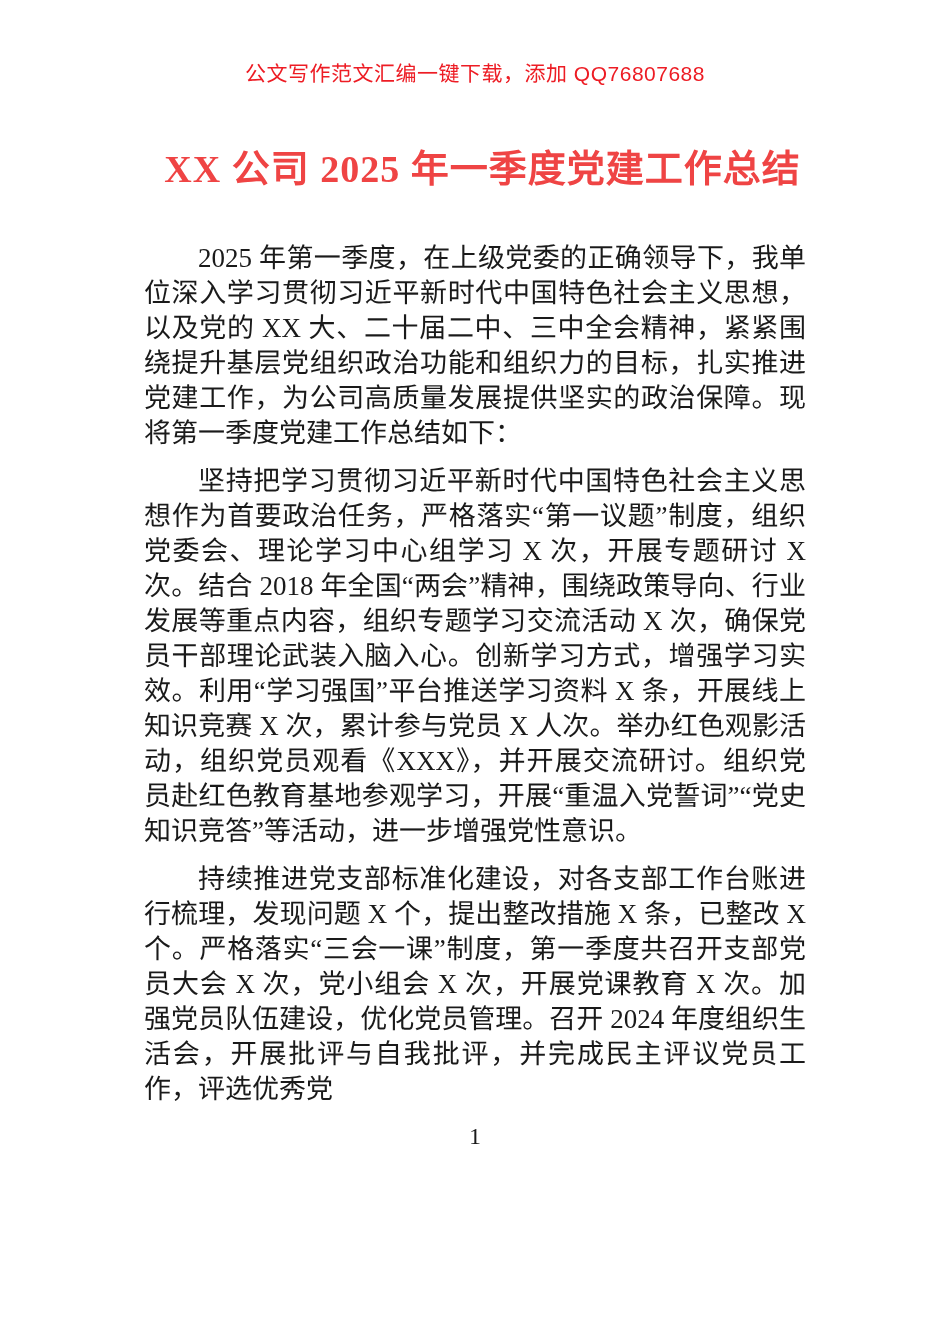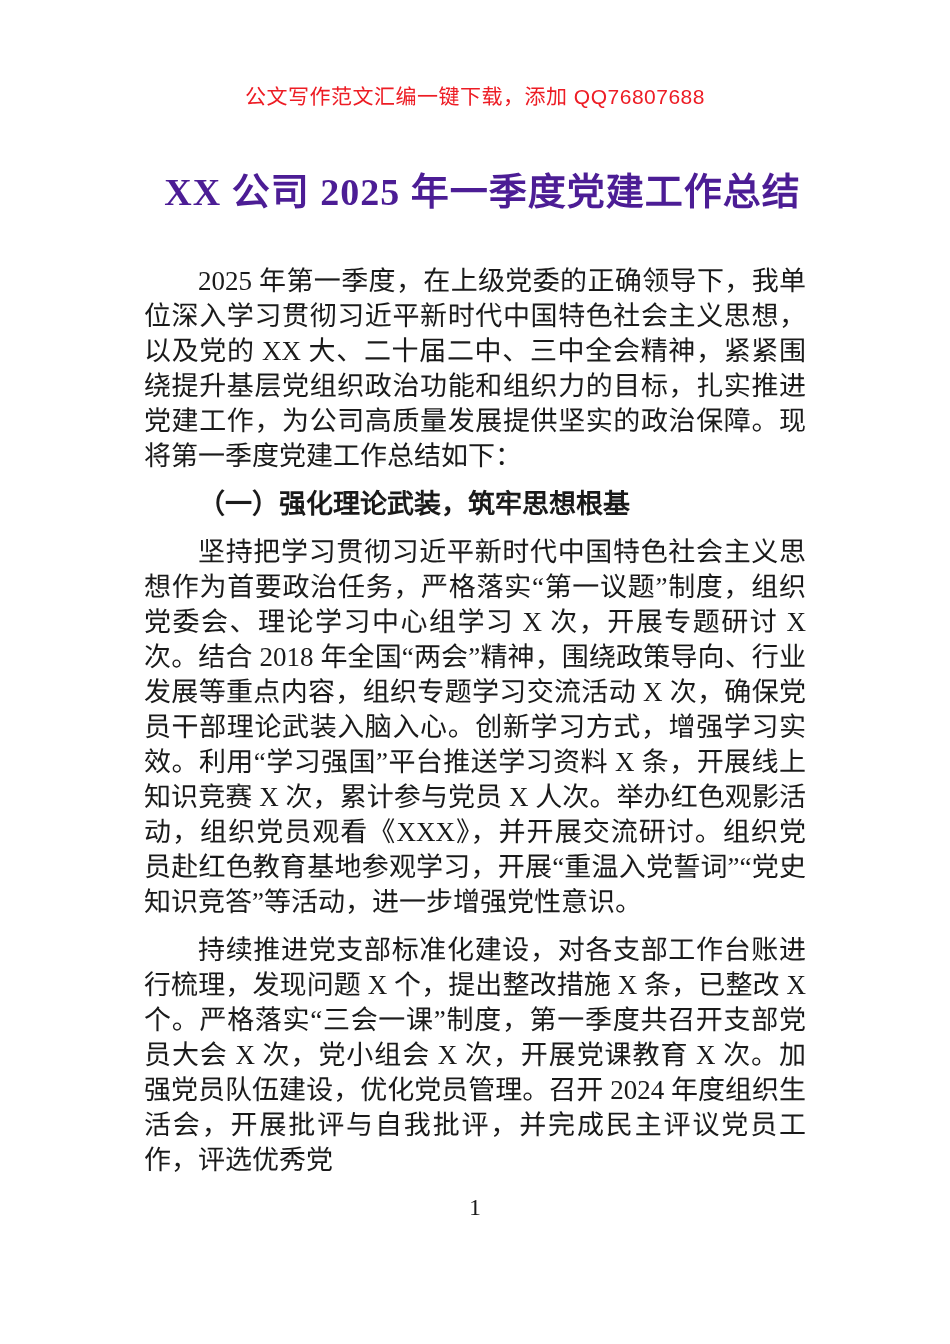--- a/index.html
+++ b/index.html
@@ -10,37 +10,37 @@
   .page {
     position: relative;
     width: 950px;
     height: 1344px;
     margin: 0 auto;
     background: #ffffff;
     color: #1a1a1a;
     overflow: hidden;
   }
   .notice {
-    padding-top: 84px;
+    padding-top: 61px;
     text-align: center;
     font-family: "Liberation Sans", "DejaVu Sans", sans-serif;
     font-size: 21px;
     line-height: 26px;
     color: #ed1c24;
     letter-spacing: 0.5px;
   }
   .title {
     margin: 56px 0 0 0;
     text-align: center;
     font-family: "Liberation Serif", "DejaVu Serif", serif;
     font-weight: bold;
     font-size: 38px;
     line-height: 52px;
     letter-spacing: 1px;
-    color: #4c1d95;
+    color: #ef4444;
     padding-left: 15px;
   }
   .content {
     width: 688px;
     margin: 46px auto 0 auto;
     font-family: "Liberation Serif", "DejaVu Serif", serif;
     font-size: 27px;
     line-height: 35px;
     text-align: justify;
     color: #1a1a1a;
@@ -67,20 +67,19 @@
 <body>
 
 <div class="page">
 
   <div class="notice">公文写作范文汇编一键下载，添加 QQ76807688</div>
 
   <h1 class="title">XX 公司 2025 年一季度党建工作总结</h1>
 
   <div class="content">
     <p class="body-p">2025 年第一季度，在上级党委的正确领导下，我单位深入学习贯彻习近平新时代中国特色社会主义思想，以及党的 XX 大、二十届二中、三中全会精神，紧紧围绕提升基层党组织政治功能和组织力的目标，扎实推进党建工作，为公司高质量发展提供坚实的政治保障。现将第一季度党建工作总结如下：</p>
-    <p class="heading">（一）强化理论武装，筑牢思想根基</p>
     <p class="body-p">坚持把学习贯彻习近平新时代中国特色社会主义思想作为首要政治任务，严格落实“第一议题”制度，组织党委会、理论学习中心组学习 X 次，开展专题研讨 X 次。结合 2018 年全国“两会”精神，围绕政策导向、行业发展等重点内容，组织专题学习交流活动 X 次，确保党员干部理论武装入脑入心。创新学习方式，增强学习实效。利用“学习强国”平台推送学习资料 X 条，开展线上知识竞赛 X 次，累计参与党员 X 人次。举办红色观影活动，组织党员观看《XXX》，并开展交流研讨。组织党员赴红色教育基地参观学习，开展“重温入党誓词”“党史知识竞答”等活动，进一步增强党性意识。</p>
     <p class="body-p">持续推进党支部标准化建设，对各支部工作台账进行梳理，发现问题 X 个，提出整改措施 X 条，已整改 X 个。严格落实“三会一课”制度，第一季度共召开支部党员大会 X 次，党小组会 X 次，开展党课教育 X 次。加强党员队伍建设，优化党员管理。召开 2024 年度组织生活会，开展批评与自我批评，并完成民主评议党员工作，评选优秀党</p>
   </div>
 
   <div class="page-number">1</div>
 
 </div>
 
 </body></html>

